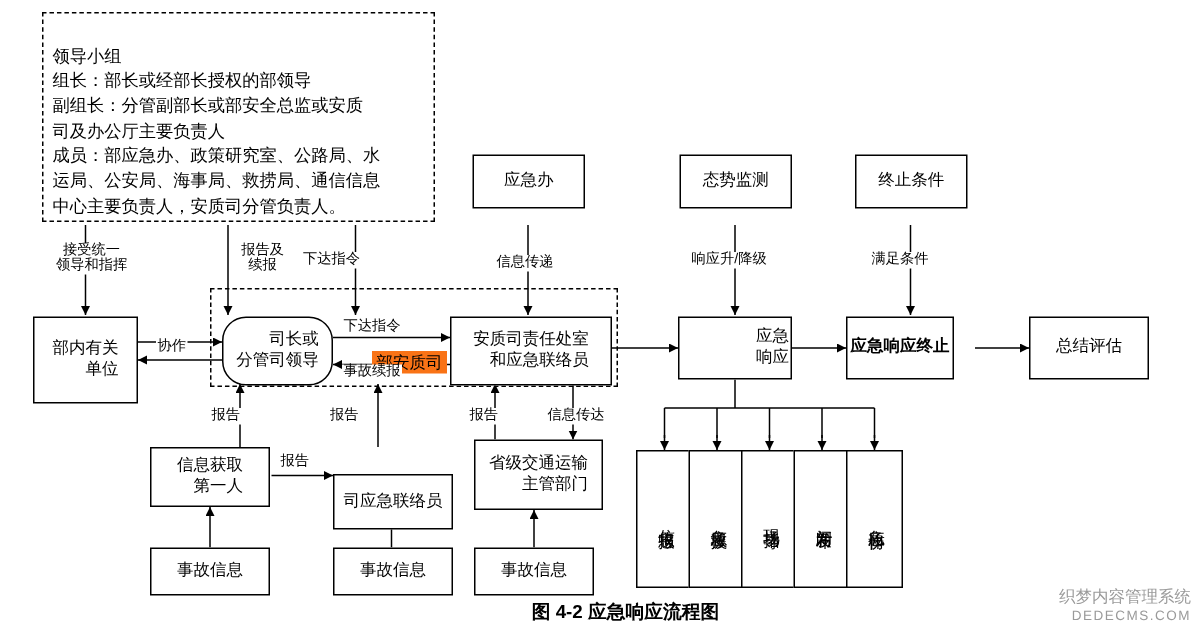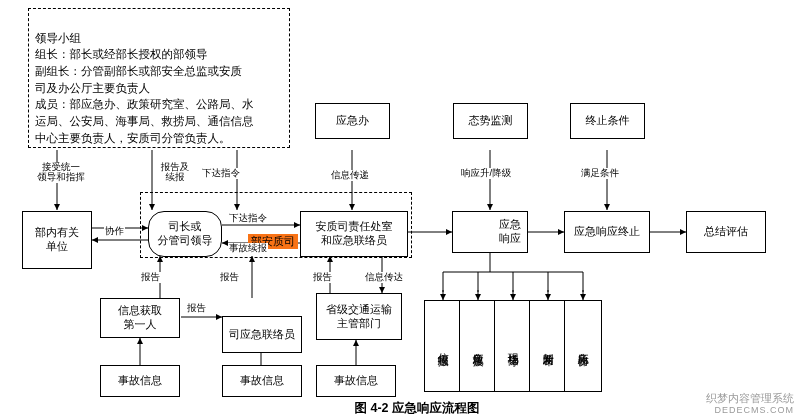--- a/index.html
+++ b/index.html
@@ -12,21 +12,21 @@
     overflow:hidden;
   }
   #canvas{position:absolute;left:0;top:0;width:800px;height:420px;}
   .node{
     position:absolute;
     border:1px solid #000;
     background:#fff;
     display:flex;
     align-items:center;
     justify-content:center;
-    text-align:center;
+    text-align:right;
     font-size:11px;
     line-height:1.25;
     box-sizing:border-box;
     padding:1px;
     white-space:pre-line;
     z-index:3;
   }
   .vnode{
     position:absolute;
     border:1px solid #000;
@@ -190,21 +190,21 @@
 <div class="node" style="left:453px;top:103px;width:75px;height:36px;">态势监测</div>
 <div class="node" style="left:570px;top:103px;width:75px;height:36px;">终止条件</div>
 
 <div class="node" style="left:22px;top:211px;width:70px;height:58px;">部内有关
 单位</div>
 <div class="node" style="left:148px;top:211px;width:74px;height:46px;border-radius:16px;">司长或
 分管司领导</div>
 <div class="node" style="left:300px;top:211px;width:108px;height:46px;">安质司责任处室
 和应急联络员</div>
 <div class="node" style="left:452px;top:211px;width:76px;height:42px;padding-left:41px;">应急响应</div>
-<div class="node" style="left:564px;top:211px;width:86px;height:42px;">应急响应终止</div>
+<div class="node" style="left:564px;top:211px;width:72px;height:42px;font-weight:bold;">应急响应终止</div>
 <div class="node" style="left:686px;top:211px;width:80px;height:42px;">总结评估</div>
 
 <div class="node" style="left:100px;top:298px;width:80px;height:40px;">信息获取
 第一人</div>
 <div class="node" style="left:222px;top:298px;width:80px;height:37px;margin-top:18px;">司应急联络员</div>
 <div class="node" style="left:316px;top:293px;width:86px;height:47px;">省级交通运输
 主管部门</div>
 
 <div class="node" style="left:100px;top:365px;width:80px;height:32px;">事故信息</div>
 <div class="node" style="left:222px;top:365px;width:80px;height:32px;">事故信息</div>

